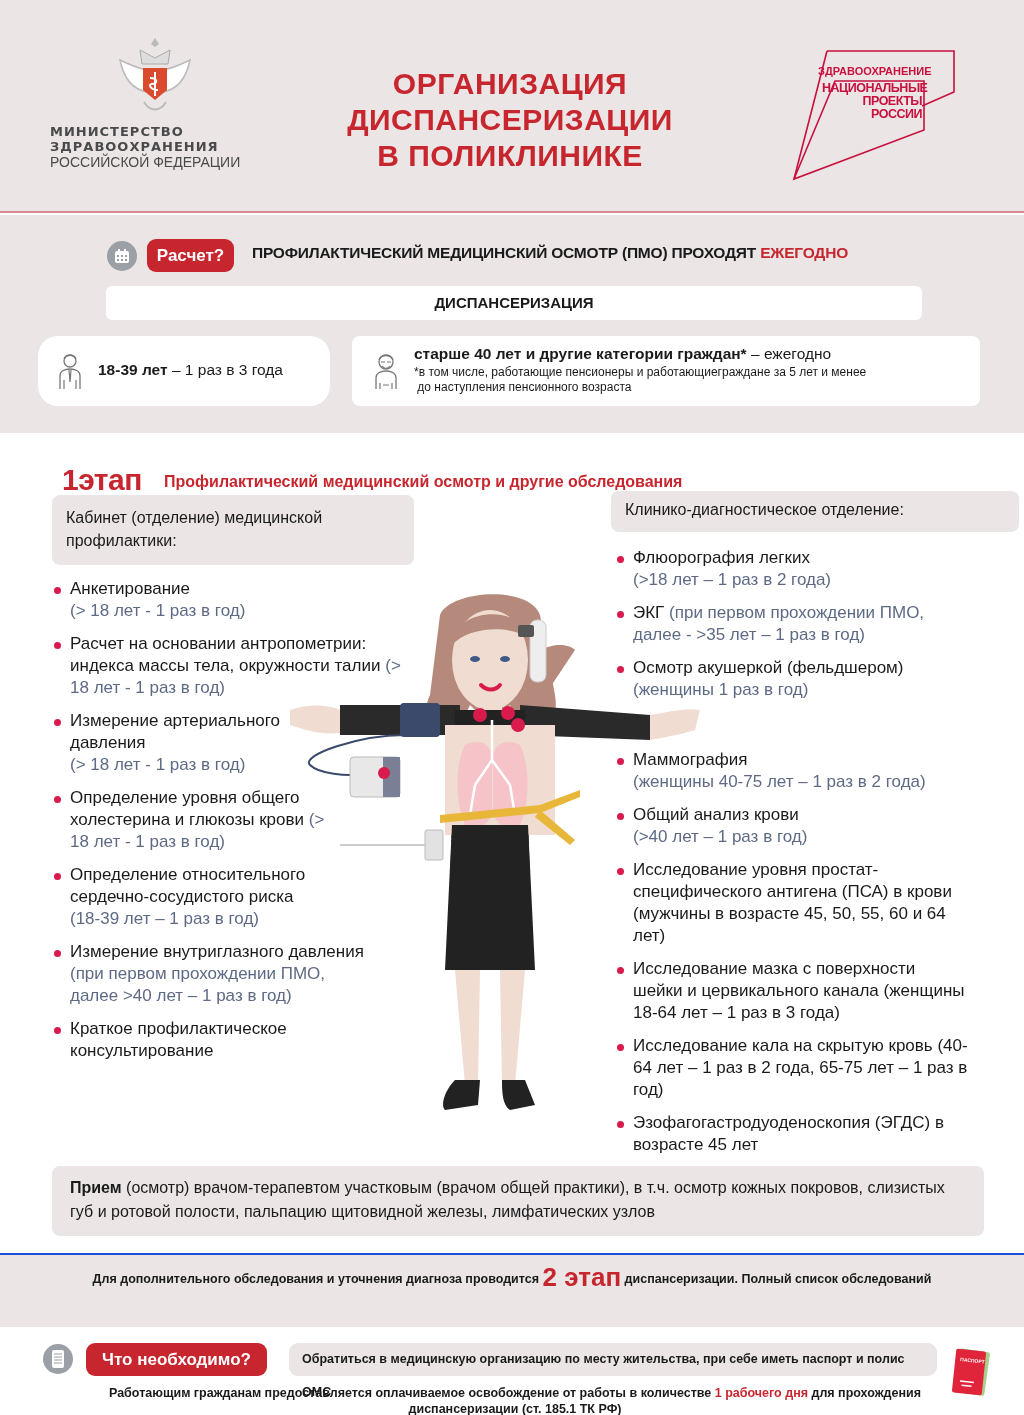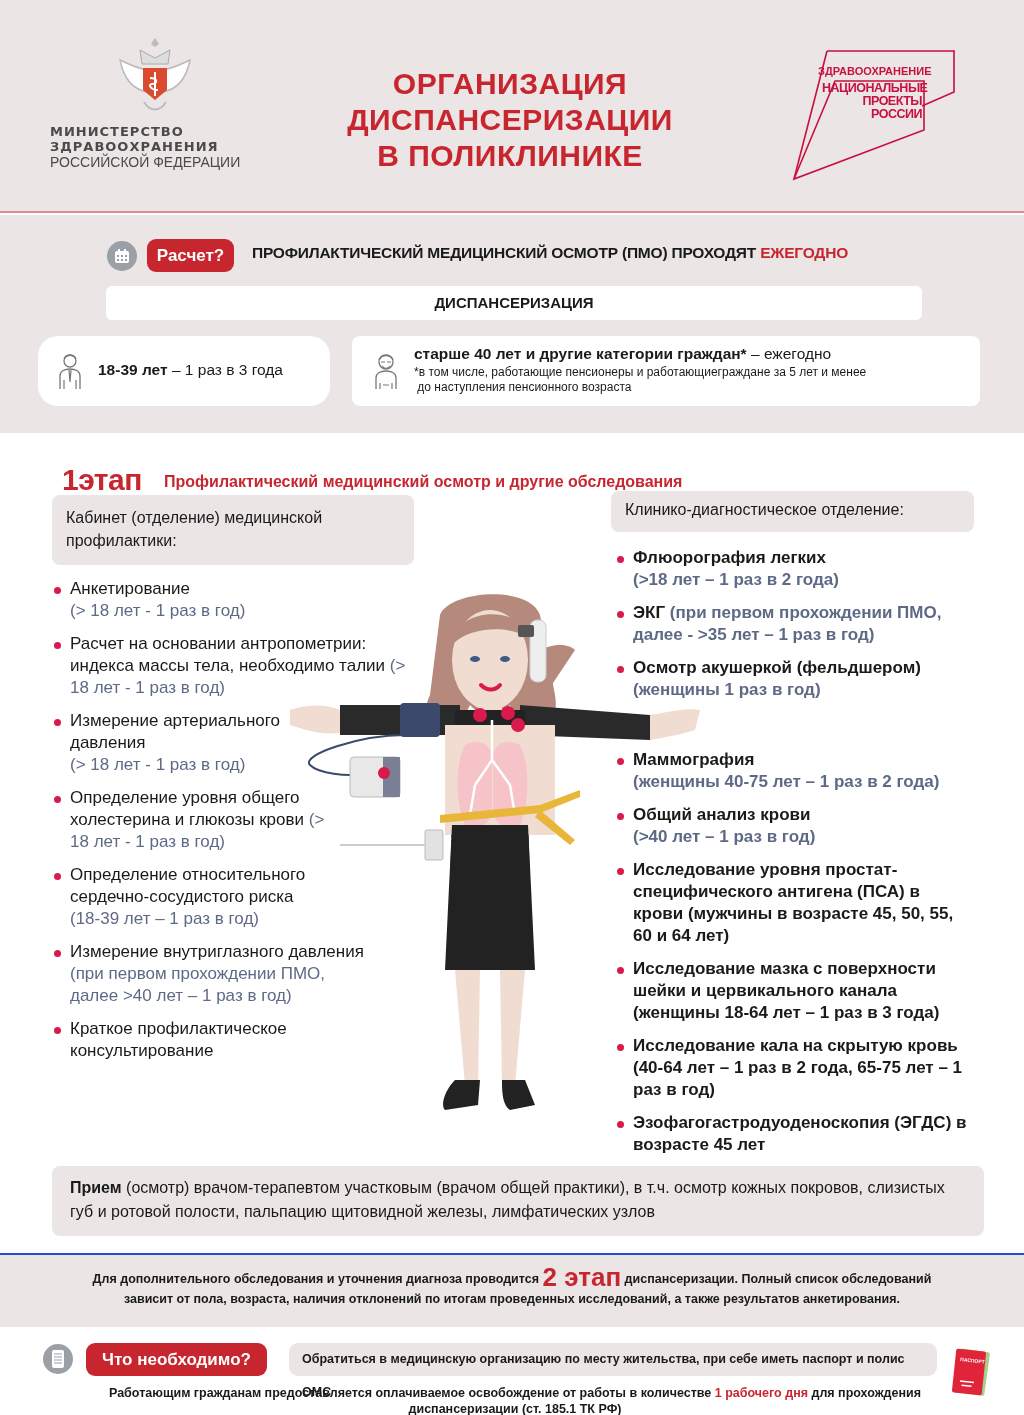--- a/index.html
+++ b/index.html
@@ -26,28 +26,28 @@
   .age-box1 .txt { position: absolute; left: 60px; top: 25px; font-size: 15.5px; }
   .age-box1 .txt b { font-weight: bold; }
   .age-box2 .main { position: absolute; left: 62px; top: 9px; font-size: 15.5px; }
   .age-box2 .main b { font-weight: bold; }
   .age-box2 .note { position: absolute; left: 62px; top: 29px; font-size: 12px; line-height: 15px; color: #1a1a1a; }
 
   .stage1 { position: absolute; left: 62px; top: 463px; }
   .stage1 .num { font-size: 30px; color: #c8262f; font-weight: bold; letter-spacing: -0.5px; }
   .stage1 .desc { position: absolute; left: 102px; top: 10px; white-space: nowrap; font-size: 16px; color: #c8262f; font-weight: bold; }
   .col-head-left { position: absolute; left: 52px; top: 495px; width: 362px; height: 70px; background: #ebe5e5; border-radius: 8px; padding: 11px 14px; font-size: 16px; line-height: 23px; }
-  .col-head-right { position: absolute; left: 611px; top: 491px; width: 363px; height: 41px; background: #ebe5e5; border-radius: 8px; padding: 10px 14px; font-size: 16px; }
+  .col-head-right { position: absolute; left: 611px; top: 491px; width: 408px; height: 41px; background: #ebe5e5; border-radius: 8px; padding: 10px 14px; font-size: 16px; }
 
   .list { position: absolute; list-style: none; }
   .list li { position: relative; padding-left: 16px; font-size: 17px; line-height: 22px; margin-bottom: 11px; color: #1a1a1a; }
   .list li::before { content: ""; position: absolute; left: 0; top: 9px; width: 7px; height: 7px; border-radius: 50%; background: #d81b4c; }
   .list li .sub { color: #5e6a85; }
   .list-left { left: 54px; top: 578px; width: 360px; }
-  .list-right { left: 617px; top: 547px; width: 370px; font-weight: bold; }
+  .list-right { left: 617px; top: 547px; width: 370px; }
 
   .figure { position: absolute; left: 280px; top: 585px; width: 420px; height: 540px; }
 
   .reception { position: absolute; left: 52px; top: 1166px; width: 932px; height: 70px; background: #ebe5e5; border-radius: 8px; padding: 10px 18px; font-size: 16px; line-height: 24px; }
   .reception b { font-weight: bold; }
 
   .stage2 { position: absolute; left: 0; top: 1253px; width: 1024px; height: 74px; background: #ebe5e5; border-top: 2px solid #1d4ed8; text-align: center; padding-top: 12px; font-size: 12.5px; font-weight: bold; line-height: 20px; color: #1a1a1a; }
   .stage2 .big { font-size: 26px; color: #c8262f; font-weight: bold; vertical-align: -3px; }
 
   .doc-icon { position: absolute; left: 43px; top: 1344px; width: 30px; height: 30px; border-radius: 50%; background: #9aa0a6; }
@@ -144,21 +144,21 @@
 
 <div class="stage1">
   <span class="num">1этап</span>
   <span class="desc">Профилактический медицинский осмотр и другие обследования</span>
 </div>
 <div class="col-head-left">Кабинет (отделение) медицинской профилактики:</div>
 <div class="col-head-right">Клинико-диагностическое отделение:</div>
 
 <ul class="list list-left">
   <li><span>Анкетирование</span><br><span class="sub">(&gt; 18 лет - 1 раз в год)</span></li>
-  <li><span>Расчет на основании антропометрии: индекса массы тела, необходимо талии </span><span class="sub">(&gt; 18 лет - 1 раз в год)</span></li>
+  <li><span>Расчет на основании антропометрии: индекса массы тела, окружности талии </span><span class="sub">(&gt; 18 лет - 1 раз в год)</span></li>
   <li style="width:230px;"><span>Измерение артериального давления</span><br><span class="sub">(&gt; 18 лет - 1 раз в год)</span></li>
   <li style="width:280px;"><span>Определение уровня общего холестерина и глюкозы крови </span><span class="sub">(&gt; 18 лет - 1 раз в год)</span></li>
   <li style="width:300px;"><span>Определение относительного сердечно-сосудистого риска</span><br><span class="sub">(18-39 лет – 1 раз в год)</span></li>
   <li><span>Измерение внутриглазного давления</span><br><span class="sub" style="display:inline-block;width:300px;">(при первом прохождении ПМО, далее &gt;40 лет – 1 раз в год)</span></li>
   <li style="width:280px;"><span>Краткое профилактическое консультирование</span></li>
 </ul>
 
 <ul class="list list-right">
   <li><span>Флюорография легких</span><br><span class="sub">(&gt;18 лет – 1 раз в 2 года)</span></li>
   <li style="width:350px;"><span>ЭКГ </span><span class="sub">(при первом прохождении ПМО, далее - &gt;35 лет – 1 раз в год)</span></li>
@@ -226,21 +226,20 @@
   <path d="M220 385 L245 385 L235 500 L222 500z" fill="#f0dcd0"></path>
 
   <path d="M175 495 L200 495 L198 520 L165 525 C160 520 165 505 175 495z" fill="#222"></path>
   <path d="M222 495 L245 495 L255 520 L230 525 C222 520 222 505 222 495z" fill="#222"></path>
 </svg>
 
 <div class="reception"><b>Прием</b><span> (осмотр) врачом-терапевтом участковым (врачом общей практики), в т.ч. осмотр кожных покровов, слизистых губ и ротовой полости, пальпацию щитовидной железы, лимфатических узлов</span></div>
 
 <div class="stage2">
   <div><span>Для дополнительного обследования и уточнения диагноза проводится </span><span class="big">2 этап</span><span> диспансеризации. Полный список обследований</span></div>
-  <div>зависит от пола, возраста, наличия отклонений по итогам проведенных исследований, а также результатов анкетирования.</div>
 </div>
 
 <div class="doc-icon">
   <svg width="30" height="30" viewBox="0 0 30 30">
       <rect x="9" y="6" width="12" height="18" rx="2" fill="#fff"></rect>
       <g stroke="#9aa0a6" stroke-width="1">
         <path d="M11 10 h8 M11 13 h8 M11 16 h8 M11 19 h8"></path>
       </g>
     </svg>
 </div>

